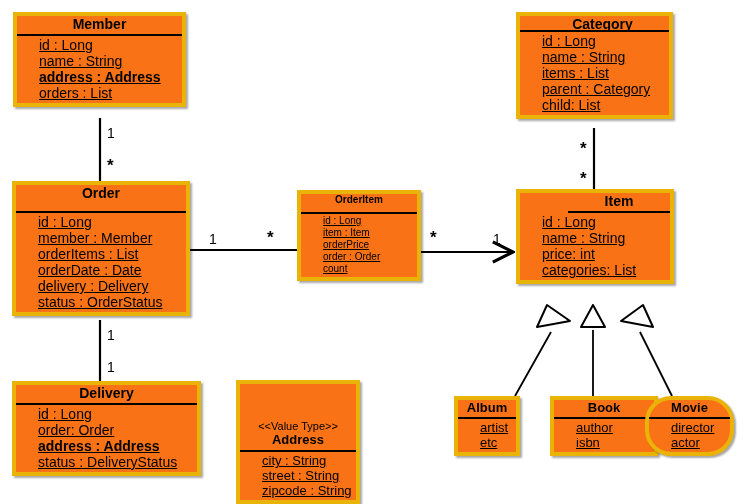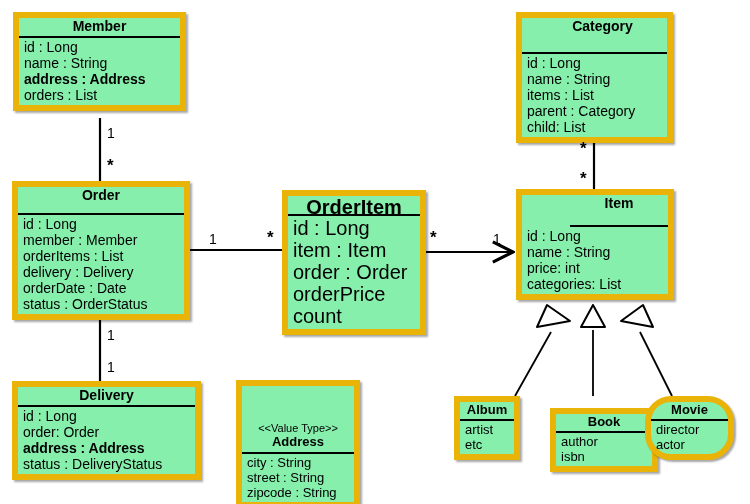--- a/index.html
+++ b/index.html
@@ -23,22 +23,22 @@
     left: 0;
     top: 0;
     width: 750px;
     height: 504px;
     pointer-events: none;
   }
   
   .uml-class {
     position: absolute;
     box-sizing: border-box;
-    background: #86efac;
-    border: 6px solid #eab308;
+    background: #f97316;
+    border: 4px solid #eab308;
     box-shadow: 2px 2px 2px rgba(0,0,0,0.35);
     z-index: 5;
   }
   .uml-header {
     box-sizing: border-box;
     text-align: center;
     font-weight: bold;
     color: #000000;
     border-bottom: 2px solid #000000;
     padding: 1px 4px 2px 4px;
@@ -46,21 +46,22 @@
     white-space: nowrap;
   }
   .uml-stereotype {
     display: block;
     font-weight: normal;
     font-size: 11px;
     line-height: 1.15;
   }
   .uml-attrs {
     box-sizing: border-box;
-    padding: 1px 0 2px 5px;
+    padding: 1px 0 2px 22px;
+    text-decoration: underline;
   }
   .uml-attr {
     white-space: nowrap;
     color: #000000;
     line-height: 1.0;
     padding: 1px 0 1px 0;
   }
   .uml-attr.bold {
     font-weight: bold;
   }
@@ -140,22 +141,22 @@
   </div>
 
   <div class="uml-class" style="left:12px; top:181px; width:178px; font-size:14px;">
     <div class="uml-header" style="height:28px;">
       <span>Order</span>
     </div>
     <div class="uml-attrs">
       <div class="uml-attr">id : Long</div>
       <div class="uml-attr">member : Member</div>
       <div class="uml-attr">orderItems : List</div>
+      <div class="uml-attr">orderDate : Date</div>
       <div class="uml-attr">delivery : Delivery</div>
-      <div class="uml-attr">orderDate : Date</div>
       <div class="uml-attr">status : OrderStatus</div>
     </div>
   </div>
 
   <div class="uml-class" style="left:12px; top:381px; width:189px; font-size:14px;">
     <div class="uml-header" style="height:20px;">
       <span>Delivery</span>
     </div>
     <div class="uml-attrs">
       <div class="uml-attr">id : Long</div>
@@ -170,69 +171,69 @@
       <span class="uml-stereotype">&lt;&lt;Value Type&gt;&gt;</span>
       <span>Address</span>
     </div>
     <div class="uml-attrs">
       <div class="uml-attr">city : String</div>
       <div class="uml-attr">street : String</div>
       <div class="uml-attr">zipcode : String</div>
     </div>
   </div>
 
-  <div class="uml-class" style="left:282px; top:190px; width:144px; font-size:20px;">
+  <div class="uml-class" style="left:297px; top:190px; width:124px; font-size:10px;">
     <div class="uml-header" style="height:20px;">
       <span>OrderItem</span>
     </div>
     <div class="uml-attrs">
       <div class="uml-attr">id : Long</div>
       <div class="uml-attr">item : Item</div>
+      <div class="uml-attr">orderPrice</div>
       <div class="uml-attr">order : Order</div>
-      <div class="uml-attr">orderPrice</div>
       <div class="uml-attr">count</div>
     </div>
   </div>
 
   <div class="uml-class" style="left:516px; top:12px; width:157px; font-size:14px;">
-    <div class="uml-header" style="height:36px;padding-left:20px;">
+    <div class="uml-header" style="height:16px;padding-left:20px;">
       <span>Category</span>
     </div>
     <div class="uml-attrs">
       <div class="uml-attr">id : Long</div>
       <div class="uml-attr">name : String</div>
       <div class="uml-attr">items : List</div>
       <div class="uml-attr">parent : Category</div>
       <div class="uml-attr">child: List</div>
     </div>
   </div>
 
   <div class="uml-class" style="left:516px; top:189px; width:158px; font-size:14px;">
-    <div class="uml-header" style="height:32px;margin-left:48px;">
+    <div class="uml-header" style="height:20px;margin-left:48px;">
       <span>Item</span>
     </div>
     <div class="uml-attrs">
       <div class="uml-attr">id : Long</div>
       <div class="uml-attr">name : String</div>
       <div class="uml-attr">price: int</div>
       <div class="uml-attr">categories: List</div>
     </div>
   </div>
 
   <div class="uml-class" style="left:454px; top:396px; width:66px; font-size:13px;">
     <div class="uml-header" style="height:19px;">
       <span>Album</span>
     </div>
     <div class="uml-attrs">
       <div class="uml-attr">artist</div>
       <div class="uml-attr">etc</div>
     </div>
   </div>
 
-  <div class="uml-class" style="left:550px; top:396px; width:108px; font-size:13px;margin-top:12px;">
+  <div class="uml-class" style="left:550px; top:396px; width:108px; font-size:13px;">
     <div class="uml-header" style="height:19px;">
       <span>Book</span>
     </div>
     <div class="uml-attrs">
       <div class="uml-attr">author</div>
       <div class="uml-attr">isbn</div>
     </div>
   </div>
 
   <div class="uml-class" style="left:645px; top:396px; width:89px; font-size:13px;border-radius:26px;">

